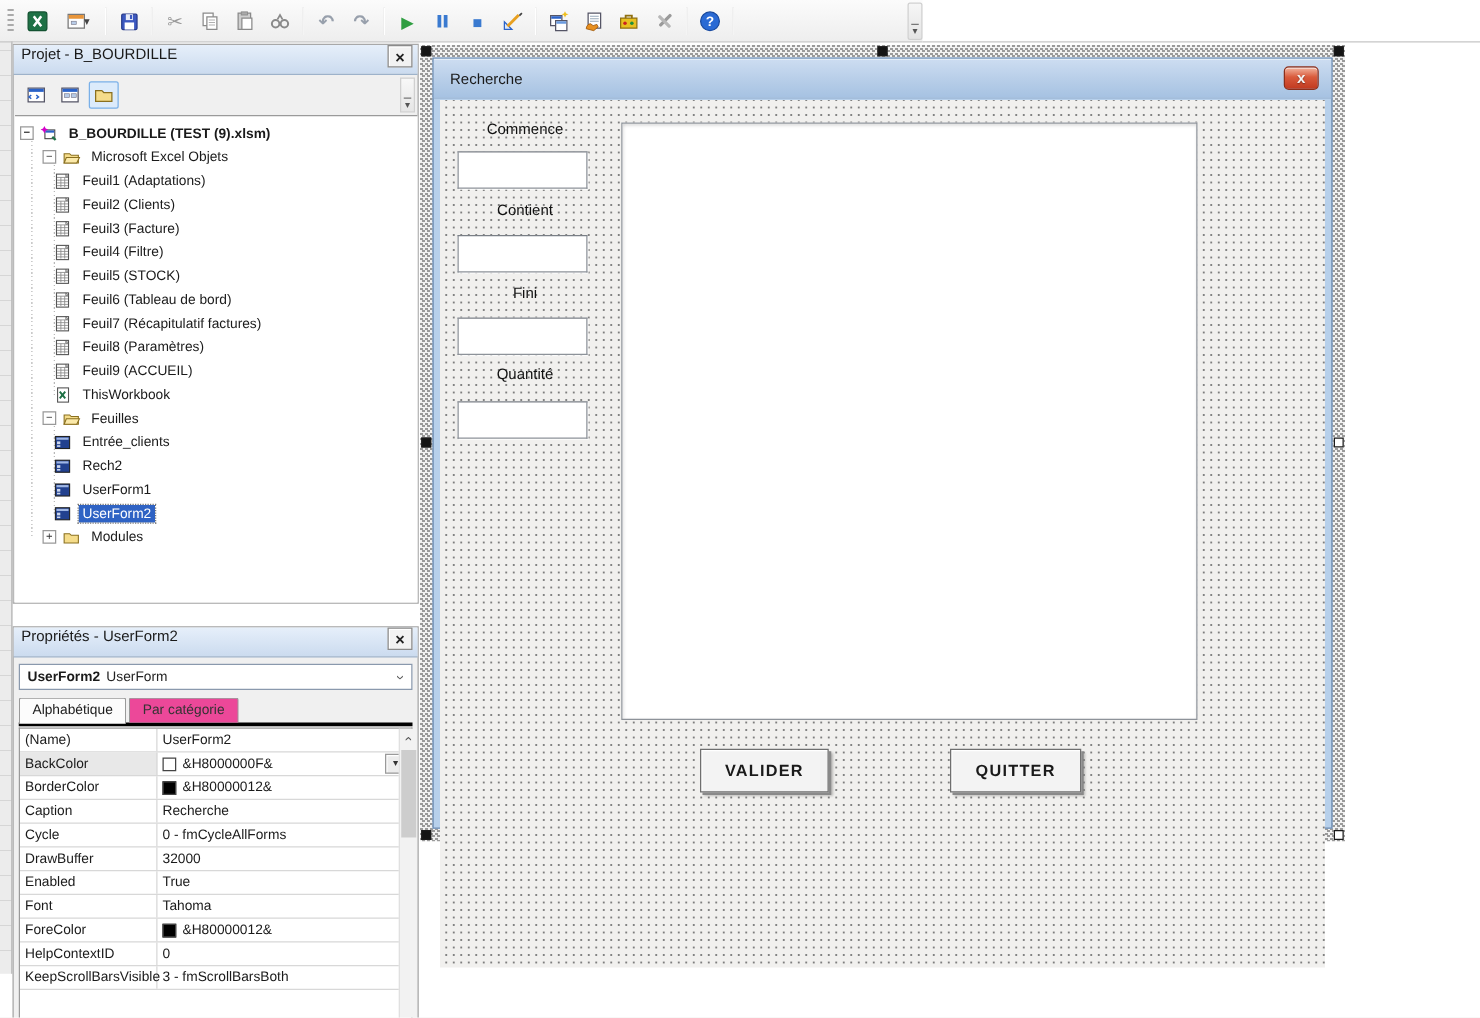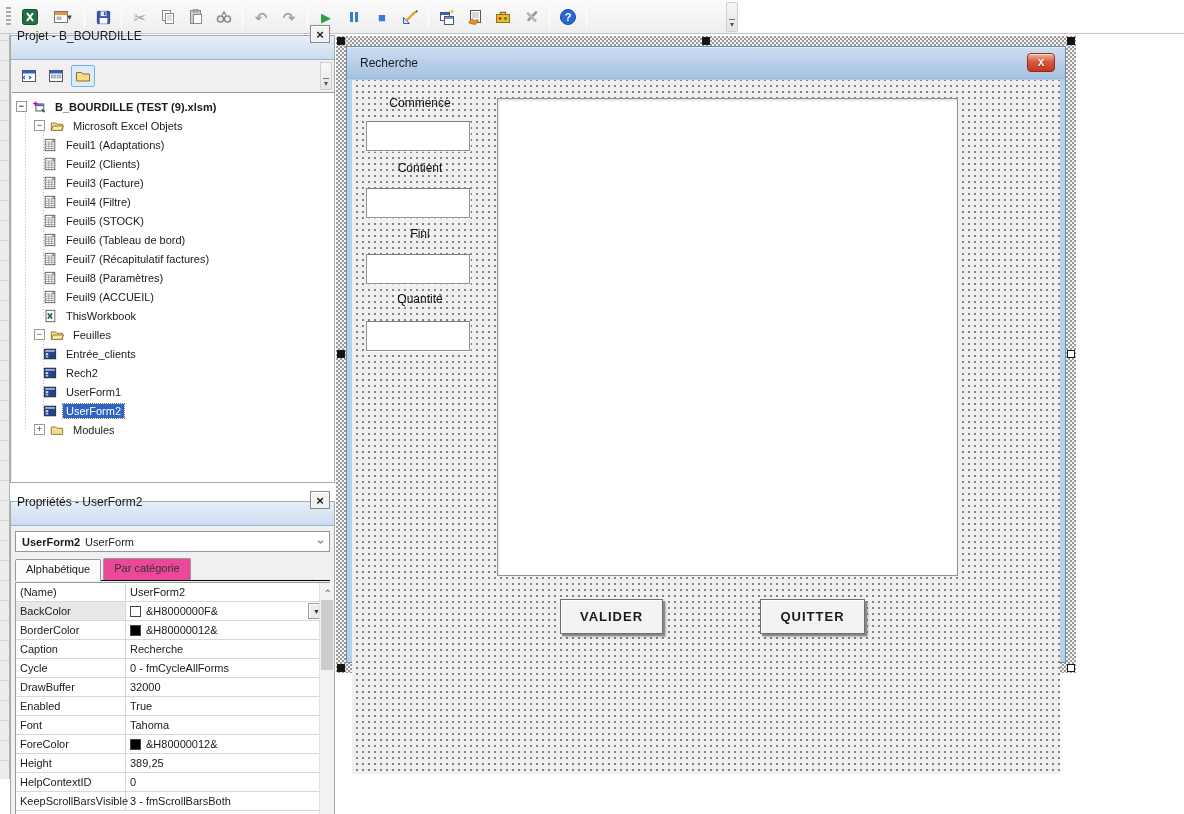--- a/index.html
+++ b/index.html
@@ -26,21 +26,21 @@
   .g-undo { color:#98a0ac; font-weight:bold; }
   .caret { font-size:9px; color:#444; margin-left:-3px; }
   #toolbar-overflow { left:726px; top:2px; width:12px; height:30px; background:linear-gradient(#f6f6f6,#e4e4e4);
     border:1px solid #cfcfcf; border-radius:2px; display:flex; flex-direction:column; align-items:center; justify-content:flex-end; padding-bottom:2px; }
   #toolbar-overflow .bar { width:6px; height:1px; background:#777; margin-bottom:1px; }
   #toolbar-overflow .ov { font-size:8px; color:#555; line-height:1; }
 
   
   .panel { background:#f0f0f0; border:1px solid #a8a8a8; }
   .panel-title { height:24px; background:linear-gradient(#e6effa,#cbdbef); border-bottom:1px solid #9db2ca;
-    display:flex; align-items:flex-end; padding:0 4px 16px 6px; font-size:12px; }
+    display:flex; align-items:flex-start; padding:0 4px 0 6px; font-size:12px; }
   .panel-title .txt { flex:1; }
   .xbtn { width:20px; height:18px; background:#f2f2f2; border:1px solid #8a8a8a;
     box-shadow:inset 1px 1px 0 #fff; display:flex; align-items:center; justify-content:center;
     font-size:13px; font-weight:bold; color:#222; }
 
   
   #project-panel { left:10px; top:35px; width:325px; height:448px; }
   #proj-toolbar { position:absolute; left:1px; top:25px; width:321px; height:30px; background:#f0f0f0;
     display:flex; align-items:center; gap:3px; padding-left:5px; }
   .pt-btn { width:24px; height:22px; display:flex; align-items:center; justify-content:center; border:1px solid transparent; }
@@ -62,22 +62,22 @@
   .lvl2 { padding-left:30px; }
   .trow.selected .lbl { background:#2f63c4; color:#fff; outline:1px dotted #777; }
 
   
   #properties-panel { left:10px; top:501px; width:325px; height:331px; }
   #obj-combo { position:absolute; left:4px; top:29px; width:315px; height:21px; background:#fff;
     border:1px solid #8a99ad; display:flex; align-items:center; padding:0 6px; }
   #obj-combo .obj { font-weight:bold; margin-right:5px; }
   #obj-combo .typ { color:#222; }
   #obj-combo .cbx { margin-left:auto; color:#555; font-size:12px; transform:rotate(90deg); }
-  #prop-tabs { position:absolute; left:4px; top:56px; width:315px; height:23px; border-bottom:1px solid #000000;
-    display:flex; }
+  #prop-tabs { position:absolute; left:4px; top:56px; width:315px; height:23px; border-bottom:3px solid #000000;
+    display:flex; align-items:flex-end; }
   .tab { padding:3px 10px 4px; font-size:11px; border:1px solid #999; border-bottom:none;
     border-radius:2px 2px 0 0; margin-right:2px; }
   .tab.active { background:#fcfcfc; position:relative; top:1px; padding-bottom:5px; }
   .tab.inactive { background:#ec4899; color:#333; }
   #prop-grid { position:absolute; left:4px; top:80px; width:315px; bottom:0; background:#fff;
     border:1px solid #9a9a9a; border-bottom:none; overflow:hidden; }
   .prow { height:19px; display:flex; border-bottom:1px solid #d8d8d8; align-items:center; }
   .pname { width:110px; padding:0 4px; flex:0 0 auto; border-right:1px solid #d8d8d8; height:100%; display:flex; align-items:center; }
   .prow.selected .pname { background:#e8e8e8; }
   .pval { flex:1; padding:0 4px; display:flex; align-items:center; height:100%; overflow:hidden; }
@@ -550,26 +550,20 @@
         </div>
     </div>
     <div class="prow">
       <div class="pname">ForeColor</div>
       <div class="pval">
         <span class="swatch" style="background: rgb(0, 0, 0);"></span>
         <span>&amp;H80000012&amp;</span>
       </div>
     </div>
     <div class="prow">
-      <div class="pname">Height</div>
-      <div class="pval">
-          <span>389,25</span>
-        </div>
-    </div>
-    <div class="prow">
       <div class="pname">HelpContextID</div>
       <div class="pval">
           <span>0</span>
         </div>
     </div>
     <div class="prow">
       <div class="pname">KeepScrollBarsVisible</div>
       <div class="pval">
           <span>3 - fmScrollBarsBoth</span>
         </div>

